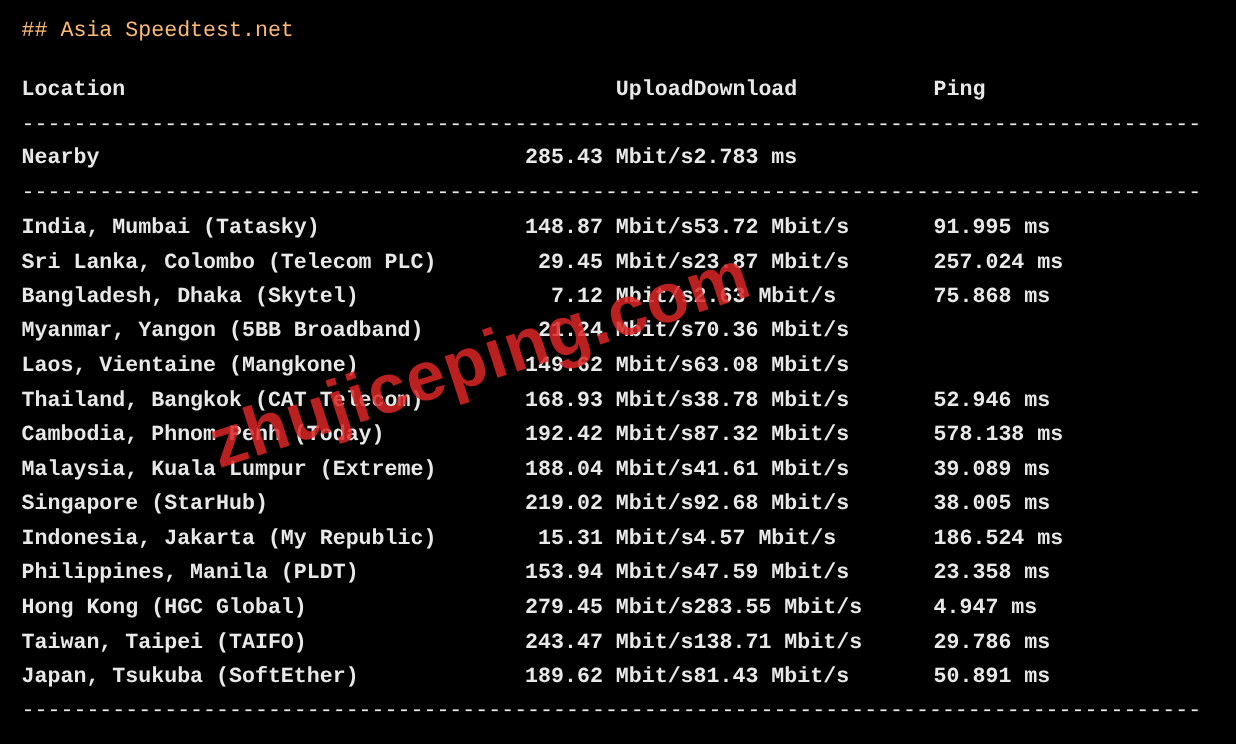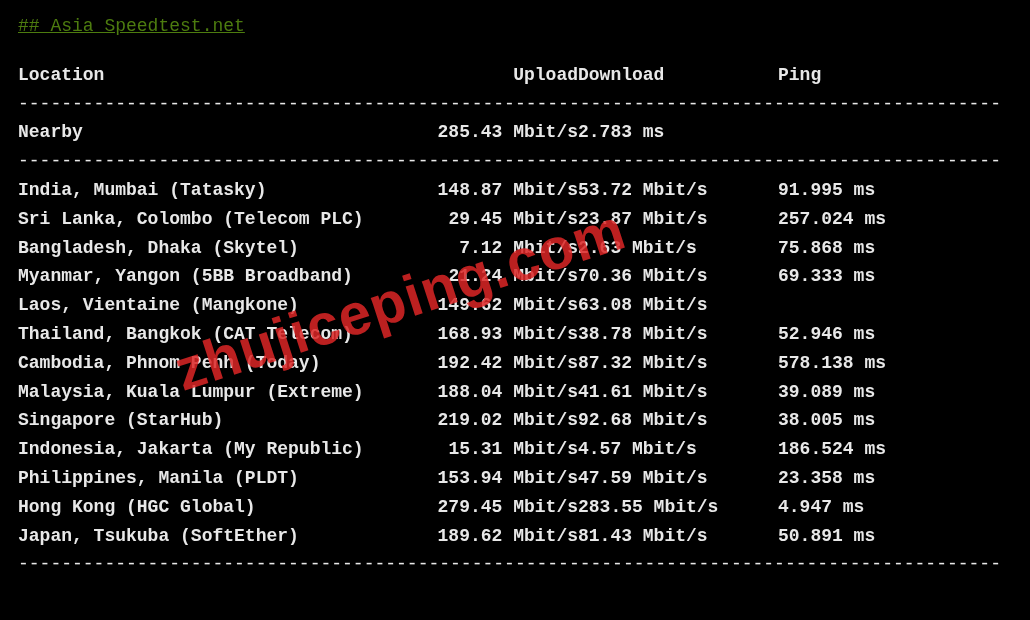--- a/index.html
+++ b/index.html
@@ -13,23 +13,22 @@
       font-family: 'Consolas', 'Monaco', 'Courier New', monospace;
       font-size: 18px;
       padding: 12px 18px;
       width: 1030px;
       height: 620px;
       position: relative;
       overflow: hidden;
       line-height: 1.6;
     }
     .header {
-      color: #4d7c0f;
+      color: #fdba74;
       margin-bottom: 20px;
-      text-decoration: underline;
     }
     .row {
       display: flex;
       white-space: nowrap;
       font-weight: bold;
     }
     .col-location {
       width: 380px;
       flex-shrink: 0;
     }
@@ -105,21 +104,20 @@
     <div class="row">
       <div class="col-location">Bangladesh, Dhaka (Skytel)</div>
       <div class="col-upload">7.12 Mbit/s</div>
       <div class="col-download">2.63 Mbit/s</div>
       <div class="col-ping">75.868 ms</div>
     </div>
     <div class="row">
       <div class="col-location">Myanmar, Yangon (5BB Broadband)</div>
       <div class="col-upload">21.24 Mbit/s</div>
       <div class="col-download">70.36 Mbit/s</div>
-      <div class="col-ping">69.333 ms</div>
     </div>
     <div class="row">
       <div class="col-location">Laos, Vientaine (Mangkone)</div>
       <div class="col-upload">149.62 Mbit/s</div>
       <div class="col-download">63.08 Mbit/s</div>
     </div>
     <div class="row">
       <div class="col-location">Thailand, Bangkok (CAT Telecom)</div>
       <div class="col-upload">168.93 Mbit/s</div>
       <div class="col-download">38.78 Mbit/s</div>
@@ -155,20 +153,26 @@
       <div class="col-download">47.59 Mbit/s</div>
       <div class="col-ping">23.358 ms</div>
     </div>
     <div class="row">
       <div class="col-location">Hong Kong (HGC Global)</div>
       <div class="col-upload">279.45 Mbit/s</div>
       <div class="col-download">283.55 Mbit/s</div>
       <div class="col-ping">4.947 ms</div>
     </div>
     <div class="row">
+      <div class="col-location">Taiwan, Taipei (TAIFO)</div>
+      <div class="col-upload">243.47 Mbit/s</div>
+      <div class="col-download">138.71 Mbit/s</div>
+      <div class="col-ping">29.786 ms</div>
+    </div>
+    <div class="row">
       <div class="col-location">Japan, Tsukuba (SoftEther)</div>
       <div class="col-upload">189.62 Mbit/s</div>
       <div class="col-download">81.43 Mbit/s</div>
       <div class="col-ping">50.891 ms</div>
     </div>
   </div>
 
 <div class="divider">-------------------------------------------------------------------------------------------</div>
 
 <div class="watermark">zhujiceping.com</div>

